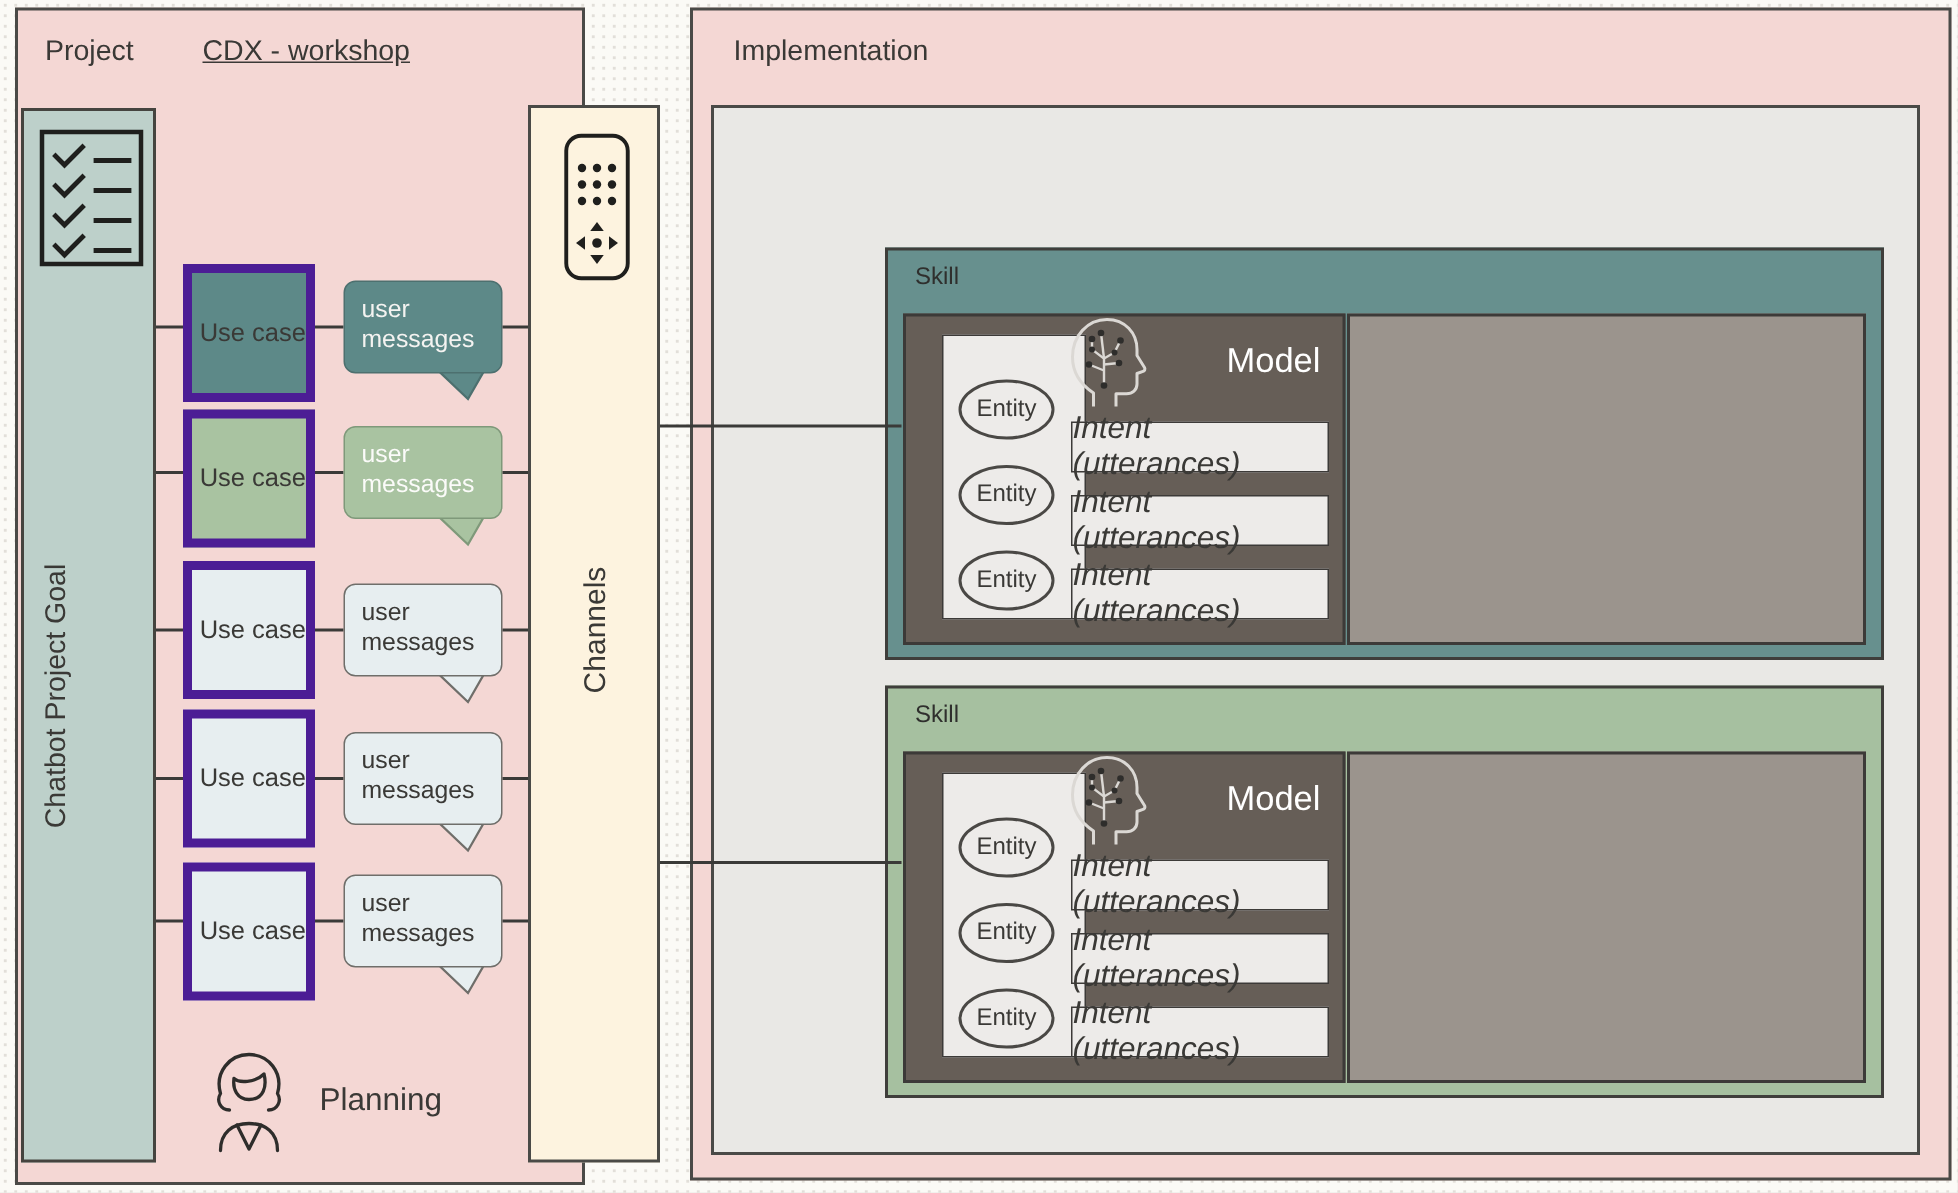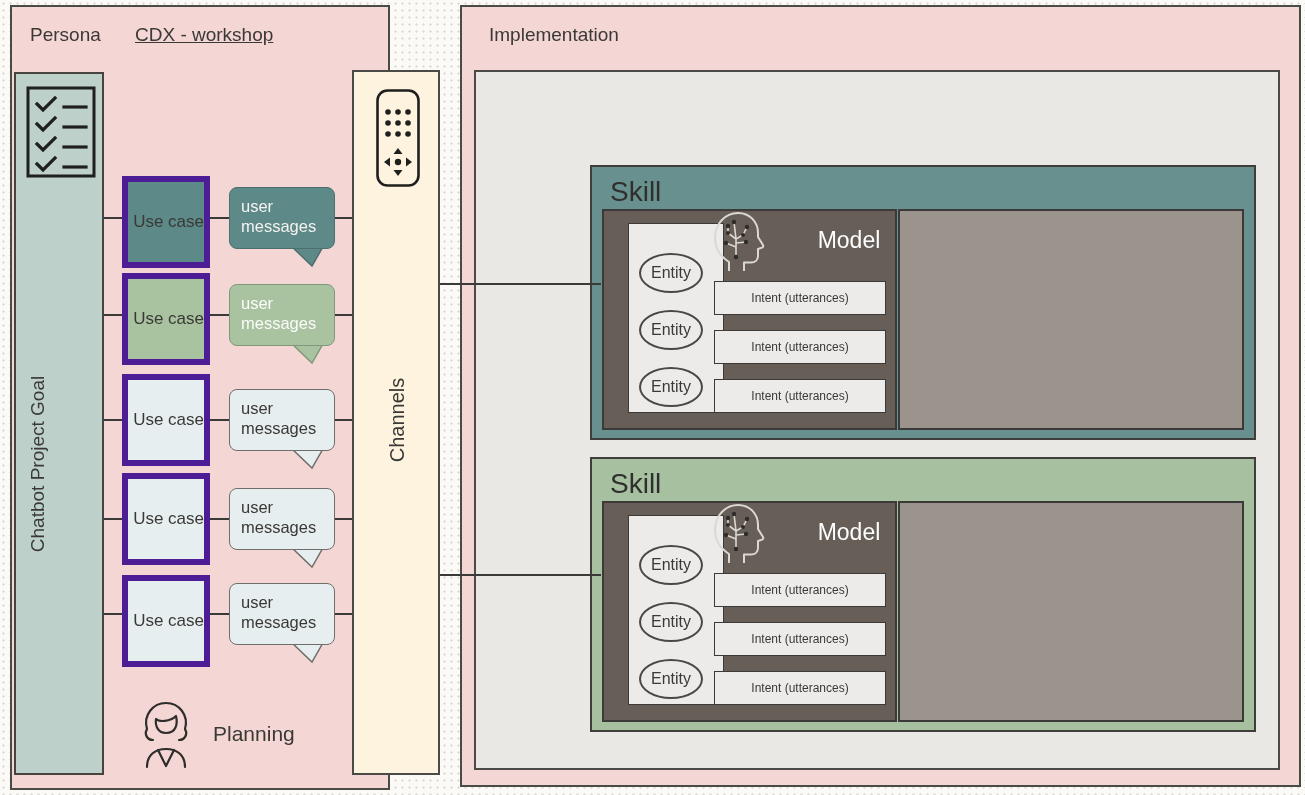--- a/index.html
+++ b/index.html
@@ -33,35 +33,35 @@
   .conn{height:2px;background:#3a3a38;}
 
   
   .channels-bar{left:352px;top:70px;width:88px;height:705px;background:#fdf3df;border:2px solid #4a4a47;}
 
   
   .impl-inner{left:474px;top:70px;width:806px;height:700px;background:#e9e8e5;border:2px solid #4a4a47;}
   .skill{left:590px;width:666px;height:275px;border:2px solid #3f3e3b;}
   .skill-teal{background:#67908e;}
   .skill-green{background:#a6c0a0;}
-  .skill-label{left:18px;top:9px;font-size:28px;color:#2f2f2d;}
+  .skill-label{left:18px;top:9px;font-size:16px;color:#2f2f2d;}
   .model{left:10px;top:42px;width:295px;height:221px;background:#665e57;border:2px solid #3c3a38;}
   .slot{left:306px;top:42px;width:346px;height:221px;background:#9b948d;border:2px solid #3c3a38;}
   .entity-panel{left:24px;top:12px;width:96px;height:190px;background:#edebe9;border:1.5px solid #3c3a38;}
   .entity{left:10px;width:64px;height:40px;background:#edebe9;border:2px solid #4a4845;border-radius:50%;display:flex;align-items:center;justify-content:center;font-size:16px;}
   .model-label{left:160px;top:16px;width:170px;text-align:center;color:#ffffff;font-size:23px;}
-  .intent{left:110px;width:172px;height:34px;background:#edebe9;border:1.5px solid #3c3a38;display:flex;align-items:center;justify-content:center;font-size:12px;}
+  .intent{left:110px;width:172px;height:34px;background:#edebe9;border:1.5px solid #3c3a38;display:flex;align-items:center;justify-content:center;font-size:21px;font-style:italic;}
 </style>
 </head>
 <body>
 
 <div class="stage">
 
   <div class="abs panel dotted" style="left:10px;top:5px;width:380px;height:785px;background:#f4d7d4;">
-    <div class="abs label" style="left:18px;top:17px;">Persona</div>
+    <div class="abs label" style="left:18px;top:17px;">Project</div>
     <div class="abs label" style="left:123px;top:17px;text-decoration:underline;">CDX - workshop</div>
   </div>
 
   <div class="abs goal-bar">
     <svg class="abs" style="left:10px;top:12px;" width="70" height="92" viewBox="0 0 70 92">
       <rect x="2" y="2" width="66" height="88" fill="none" stroke="#1f1f1d" stroke-width="3"></rect>
       <g stroke="#1f1f1d" stroke-width="3.2" fill="none" stroke-linecap="square">
         <path d="M11 18 l6 6 l12 -12"></path>
           <path d="M38 21 H60"></path>
         <path d="M11 38 l6 6 l12 -12"></path>

